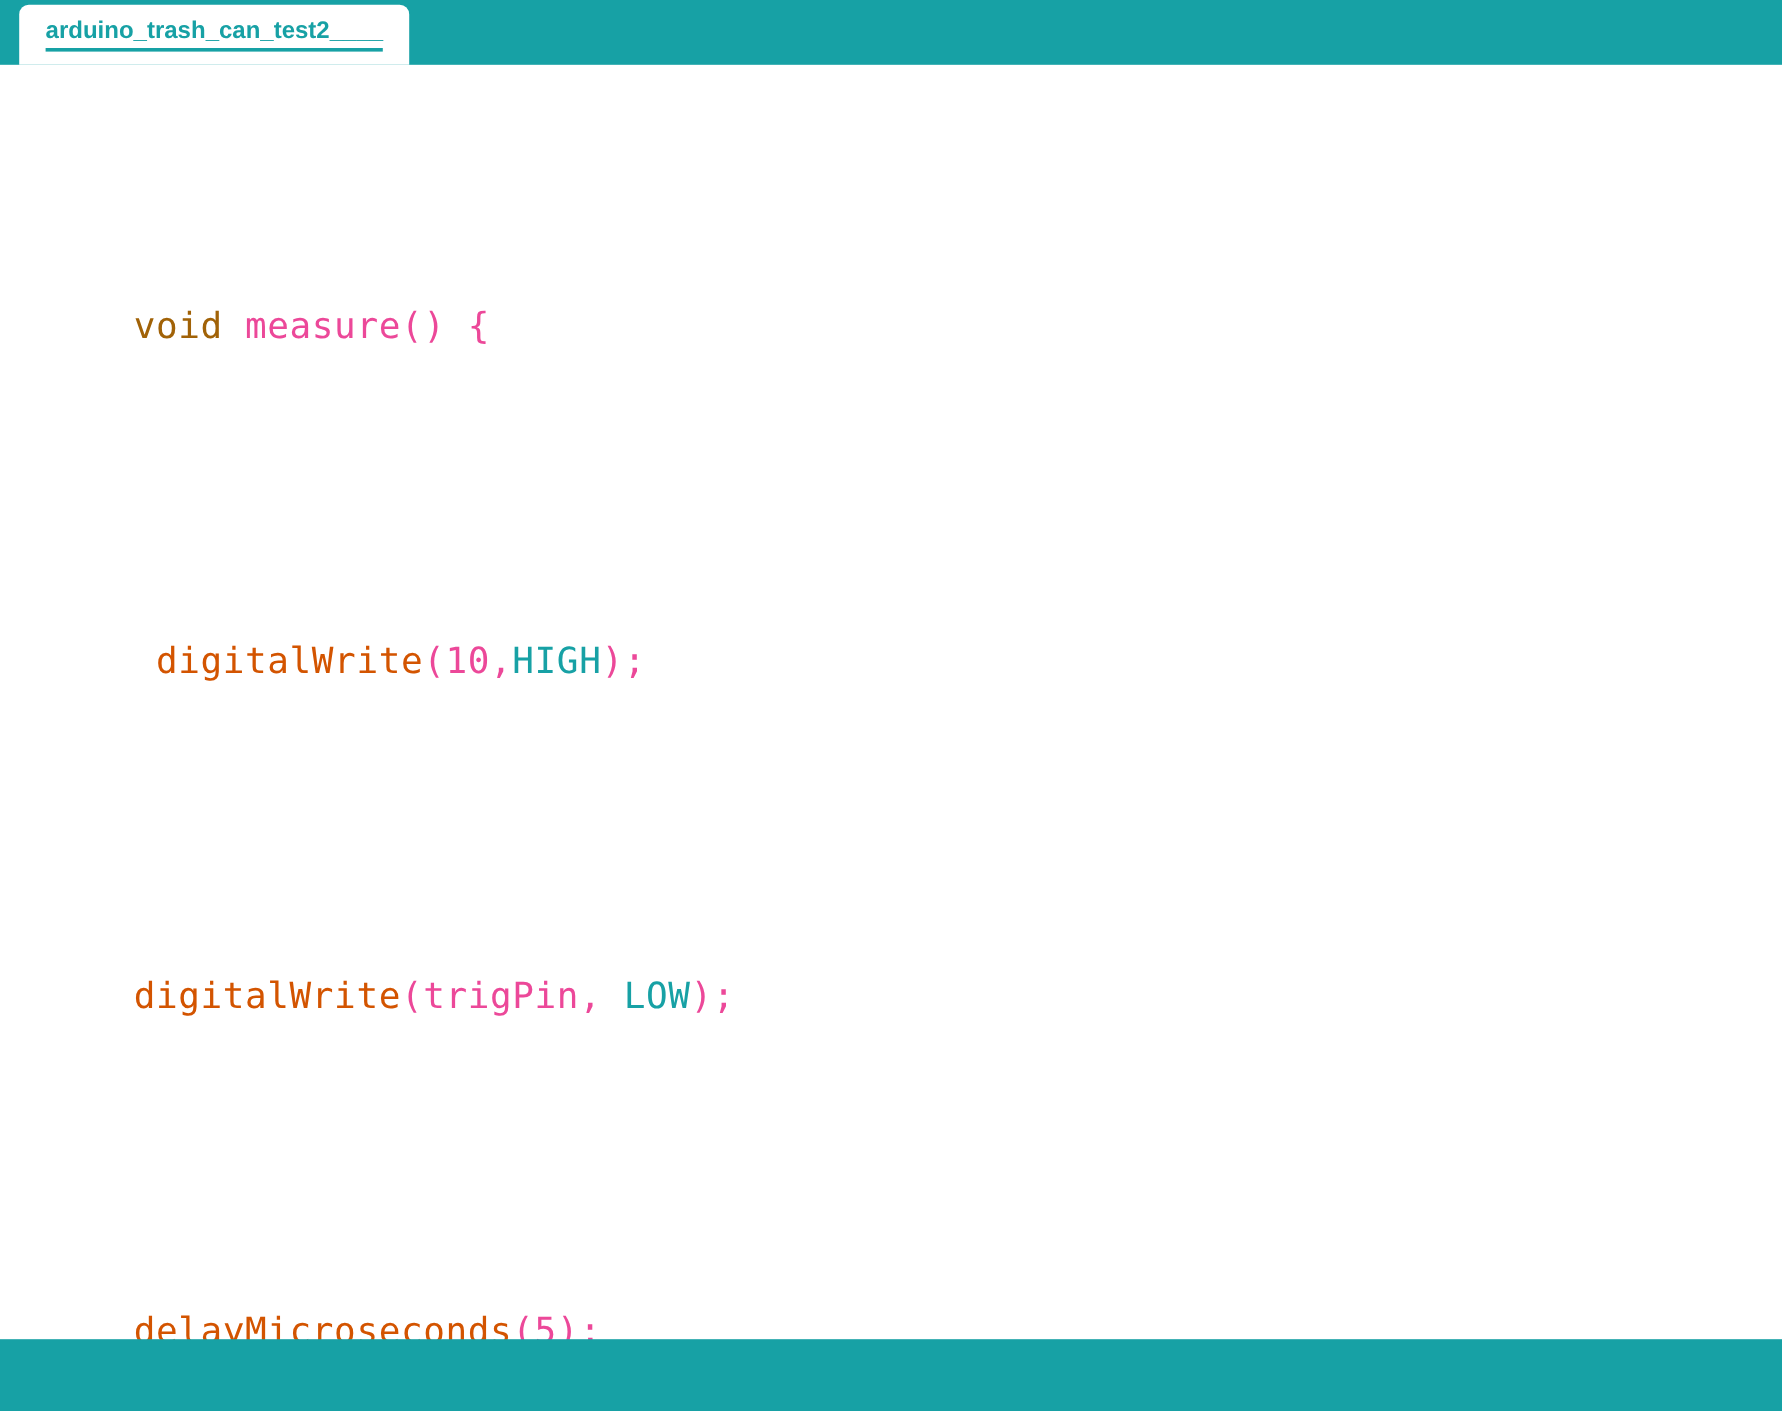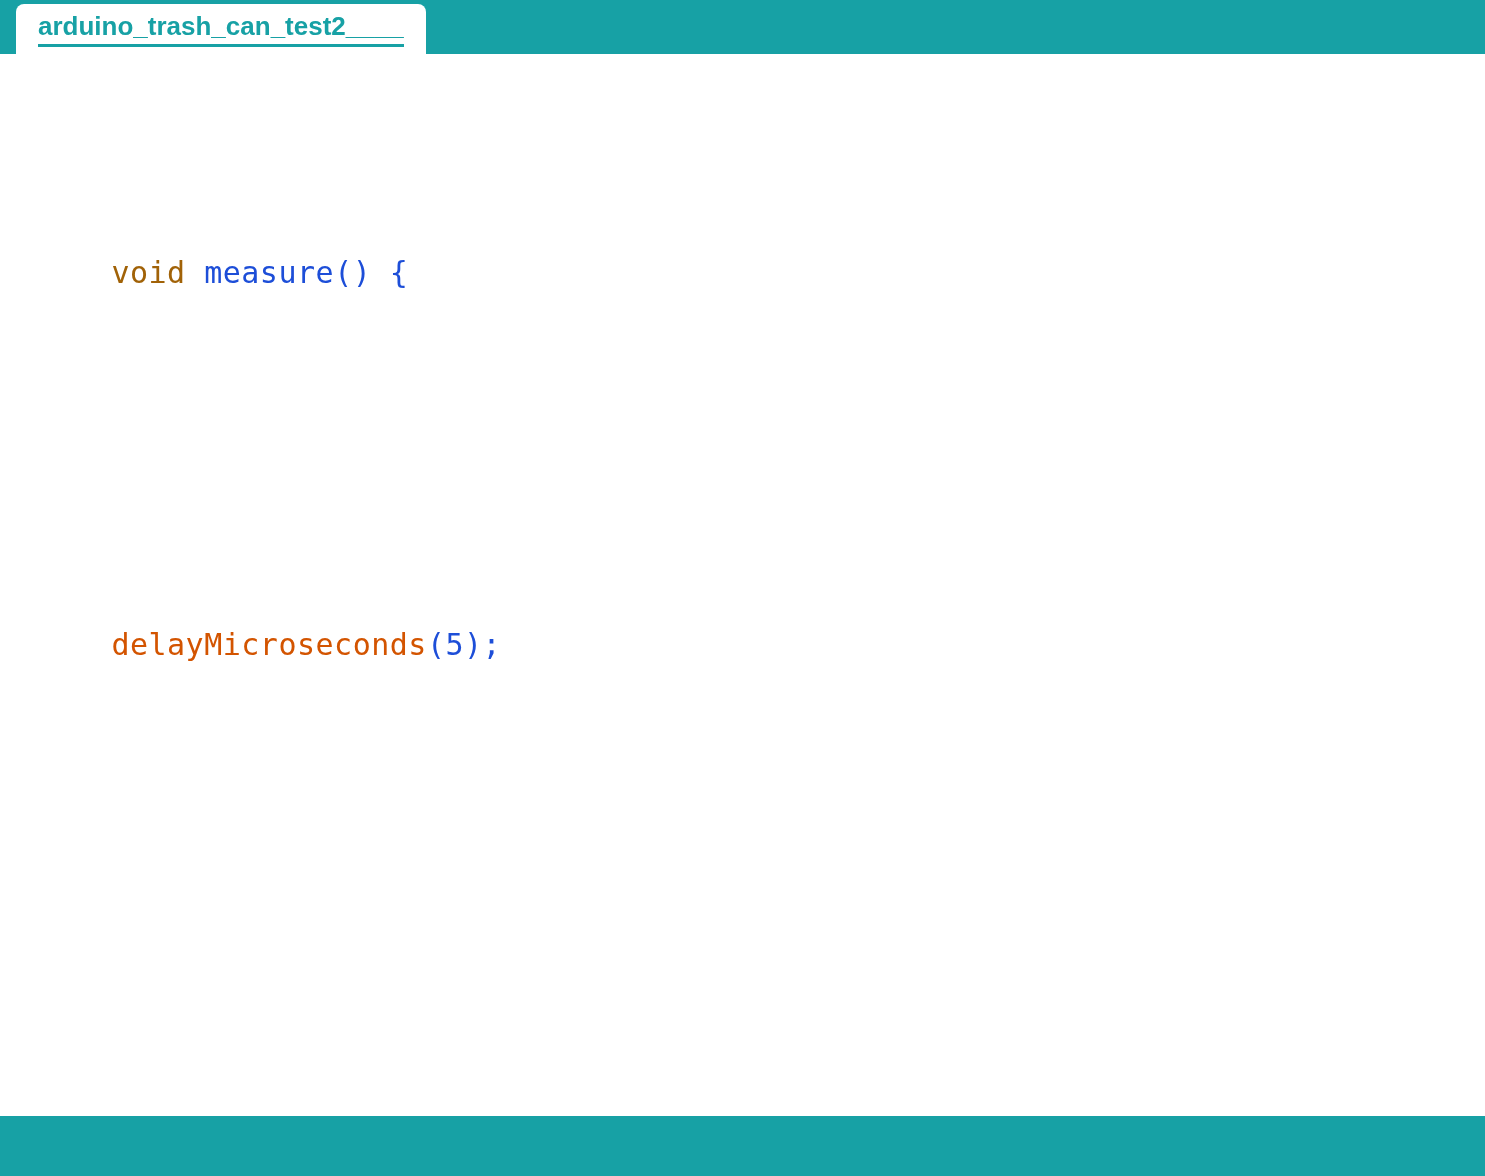--- a/index.html
+++ b/index.html
@@ -1,48 +1,60 @@
 <!DOCTYPE html>
 <html><head>
 <meta charset="utf-8">
 <style>
   html,body{margin:0;padding:0;width:1485px;height:1176px;background:#fff;font-family:sans-serif;overflow:hidden;}
   .tab-bar{background:#17a1a5;height:54px;position:relative;}
   .tab{position:absolute;left:16px;top:4px;height:50px;background:#fff;border-top-left-radius:8px;border-top-right-radius:8px;padding:0 22px;display:flex;align-items:center;}
-  .tab-label{color:#17a1a5;font-weight:bold;font-size:26px;border-bottom:3px solid #17a1a5;padding-bottom:2px;white-space:pre;}
+  .tab-label{color:#17a1a5;font-weight:bold;font-size:20px;border-bottom:3px solid #17a1a5;padding-bottom:2px;white-space:pre;}
   .editor{background:#fff;padding:10px 0 0 0;font-family:"Menlo","Consolas","DejaVu Sans Mono",monospace;font-size:30px;line-height:46.5px;color:#4a4a4a;white-space:pre;letter-spacing:0.5px;}
   .line{display:block;min-height:46.5px;}
   .code-row{display:flex;}
   .ind0{width:0px;flex:0 0 0px;}
   .tokens{flex:0 0 auto;}
   .kw{color:#a16207;}
   .fn{color:#d35400;}
   .const{color:#17a1a5;}
-  .pln{color:#1d4ed8;}
+  .pln{color:#ec4899;}
   .footer{position:absolute;left:0;right:0;bottom:0;height:60px;background:#17a1a5;}
 </style>
 </head>
 <body>
 
 <div class="tab-bar">
   <div class="tab">
     <span class="tab-label">arduino_trash_can_test2____</span>
   </div>
 </div>
 
 <div class="editor">
 
   <div class="line code-row">
     <span class="ind0"></span>
     <span class="tokens">
       <span class="kw">void</span><span class="pln"> measure</span><span class="pln">() {</span>
     </span>
   </div>
 
+  <div class="line code-row">
+    <span class="ind0"></span>
+    <span class="tokens">
+      <span class="fn"> digitalWrite</span><span class="pln">(10,</span><span class="const">HIGH</span><span class="pln">);</span>
+    </span>
+  </div>
 
+  <div class="line code-row">
+    <span class="ind0"></span>
+    <span class="tokens">
+      <span class="fn">digitalWrite</span><span class="pln">(trigPin, </span><span class="const">LOW</span><span class="pln">);</span>
+    </span>
+  </div>
 
   <div class="line code-row">
     <span class="ind0"></span>
     <span class="tokens">
       <span class="fn">delayMicroseconds</span><span class="pln">(5);</span>
     </span>
   </div>
 
   
 

